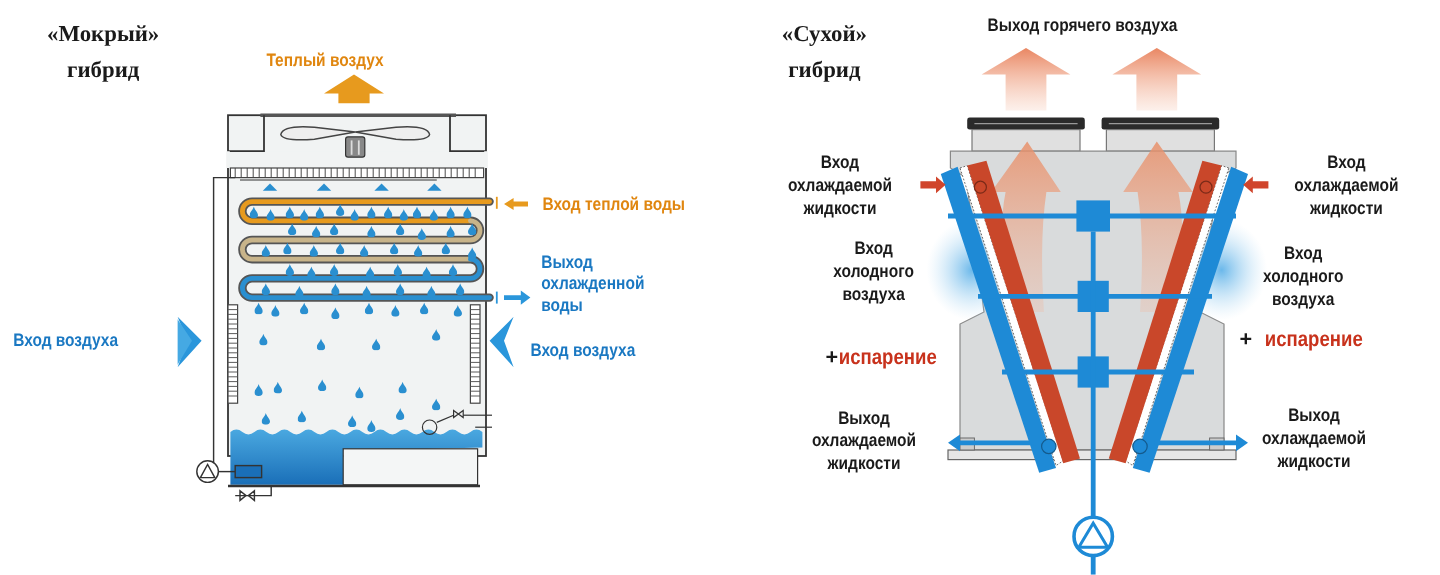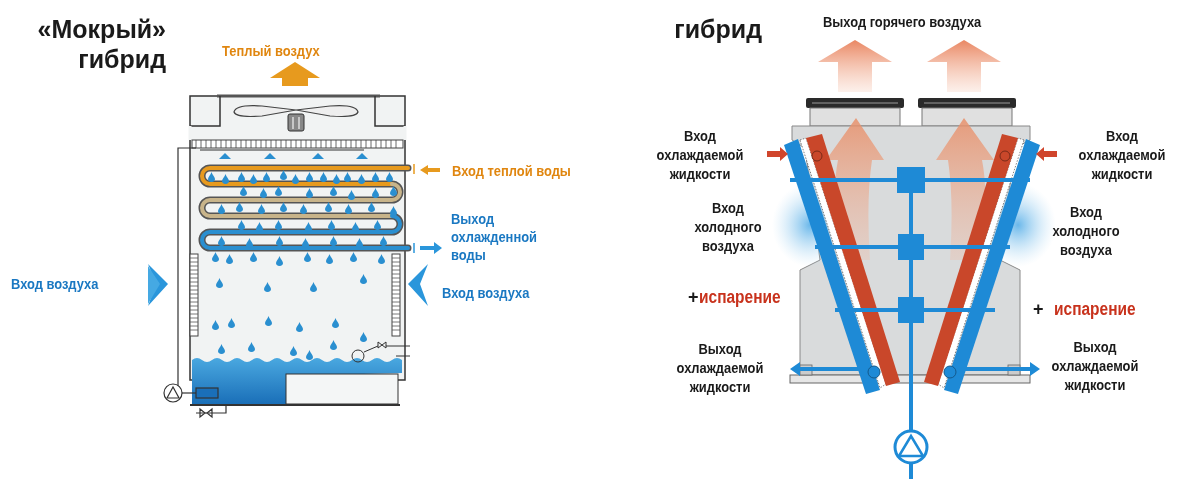--- a/index.html
+++ b/index.html
@@ -1,18 +1,18 @@
 <!DOCTYPE html>
 <html><head>
 <meta charset="utf-8">
 <style>
   html, body { margin: 0; padding: 0; background: #ffffff; }
   body { width: 1200px; height: 479px; position: relative; overflow: hidden; font-family: "Liberation Sans", sans-serif; }
   .abs { position: absolute; }
-  .title { font-family: Liberation Sans, sans-serif; font-weight: bold; color: #1a1a1a; font-size: 25px; line-height: 30px; text-align: right; }
+  .title { font-family: Liberation Serif, serif; font-weight: bold; color: #1a1a1a; font-size: 19px; line-height: 30px; text-align: center; }
   .lbl { font-family: "Liberation Sans", sans-serif; font-weight: bold; font-size: 15px; line-height: 19px; transform: scaleX(0.86); transform-origin: left top; white-space: nowrap; }
   .lbl.c { text-align: center; transform-origin: center top; }
   .orange { color: #e0860f; }
   .blue { color: #1a78c2; }
   .dark { color: #1a1a1a; }
   .red { color: #c8321c; }
   svg { position: absolute; left: 0; top: 0; }
 </style>
 </head>
 <body>
@@ -363,20 +363,21 @@
 <div class="abs lbl orange" style="left:452px; top:161px;">Вход теплой воды</div>
 <div class="abs lbl blue" style="left:451px; top:210px; line-height:18px;">
   <div>Выход</div>
   <div>охлажденной</div>
   <div>воды</div>
 </div>
 <div class="abs lbl blue" style="left:11px; top:274px;">Вход воздуха</div>
 <div class="abs lbl blue" style="left:442px; top:283px;">Вход воздуха</div>
 
 <div class="abs title" style="left:612px; top:14px; width:150px;">
+  <div>«Сухой»</div>
   <div>гибрид</div>
 </div>
 <div class="abs lbl dark" style="left:823px; top:12px;">Выход горячего воздуха</div>
 
 <div class="abs lbl dark c" style="left:640px; top:126px; width:120px;">
   <div>Вход</div>
   <div>охлаждаемой</div>
   <div>жидкости</div>
 </div>
 <div class="abs lbl dark c" style="left:1062px; top:126px; width:120px;">
@@ -392,21 +393,21 @@
 </div>
 <div class="abs lbl dark c" style="left:1036px; top:202px; width:100px;">
   <div>Вход</div>
   <div>холодного</div>
   <div>воздуха</div>
 </div>
 
 <div class="abs" style="left:688px; top:267px; font-size:18px; font-weight:bold; font-family:'Liberation Sans',sans-serif; white-space:nowrap;margin-top:20px;">
   <span class="dark">+</span><span class="red" style="display:inline-block; transform:scaleX(0.86); transform-origin:left center;">испарение</span>
 </div>
-<div class="abs" style="left:1033px; top:272px; font-size:18px; font-weight:bold; font-family:'Liberation Sans',sans-serif; white-space:nowrap;margin-top:27px;">
+<div class="abs" style="left:1033px; top:272px; font-size:18px; font-weight:bold; font-family:'Liberation Sans',sans-serif; white-space:nowrap;">
   <span class="dark">+</span>&nbsp;&nbsp;<span class="red" style="display:inline-block; transform:scaleX(0.86); transform-origin:left center;">испарение</span>
 </div>
 
 <div class="abs lbl dark c" style="left:665px; top:339px; width:110px;">
   <div>Выход</div>
   <div>охлаждаемой</div>
   <div>жидкости</div>
 </div>
 <div class="abs lbl dark c" style="left:1040px; top:337px; width:110px;">
   <div>Выход</div>

